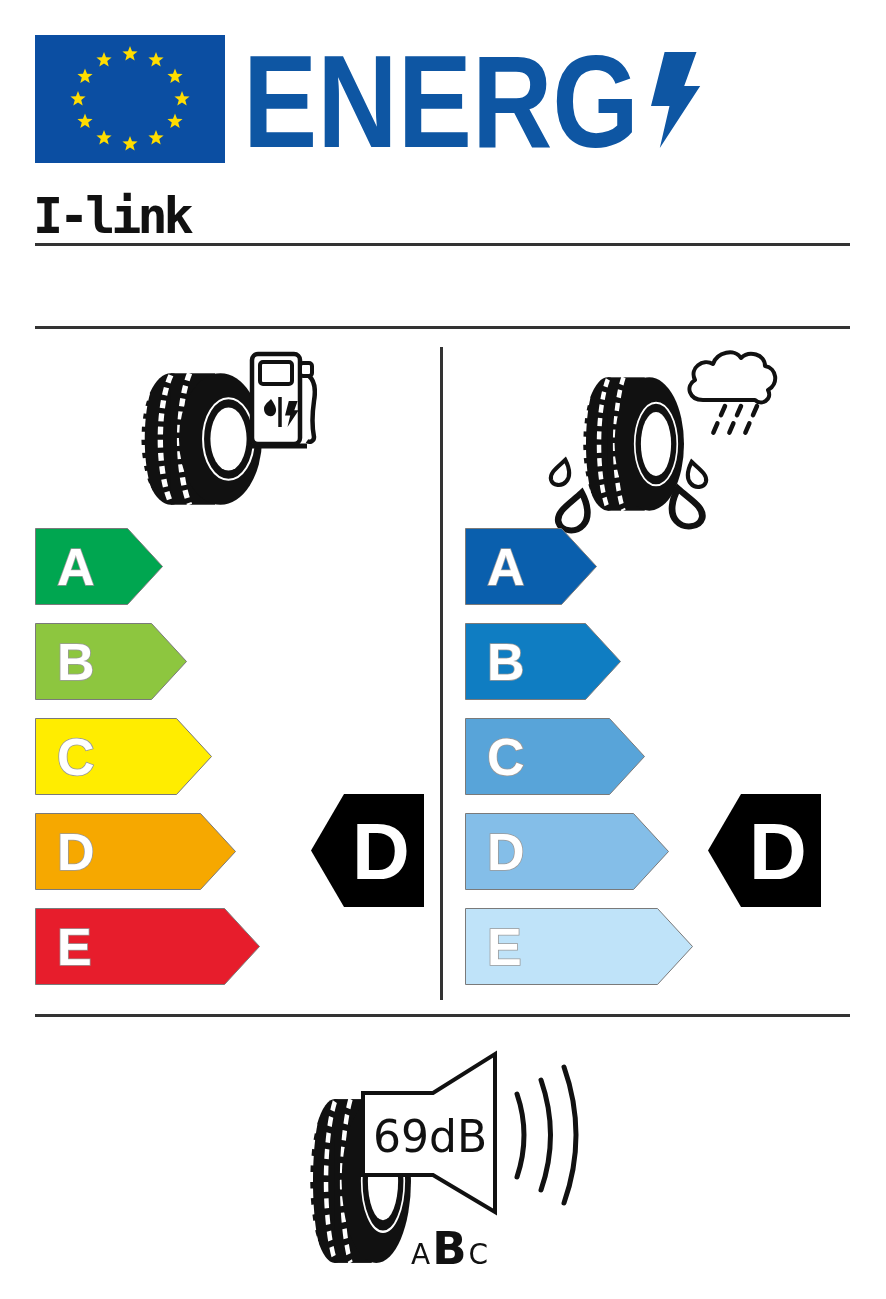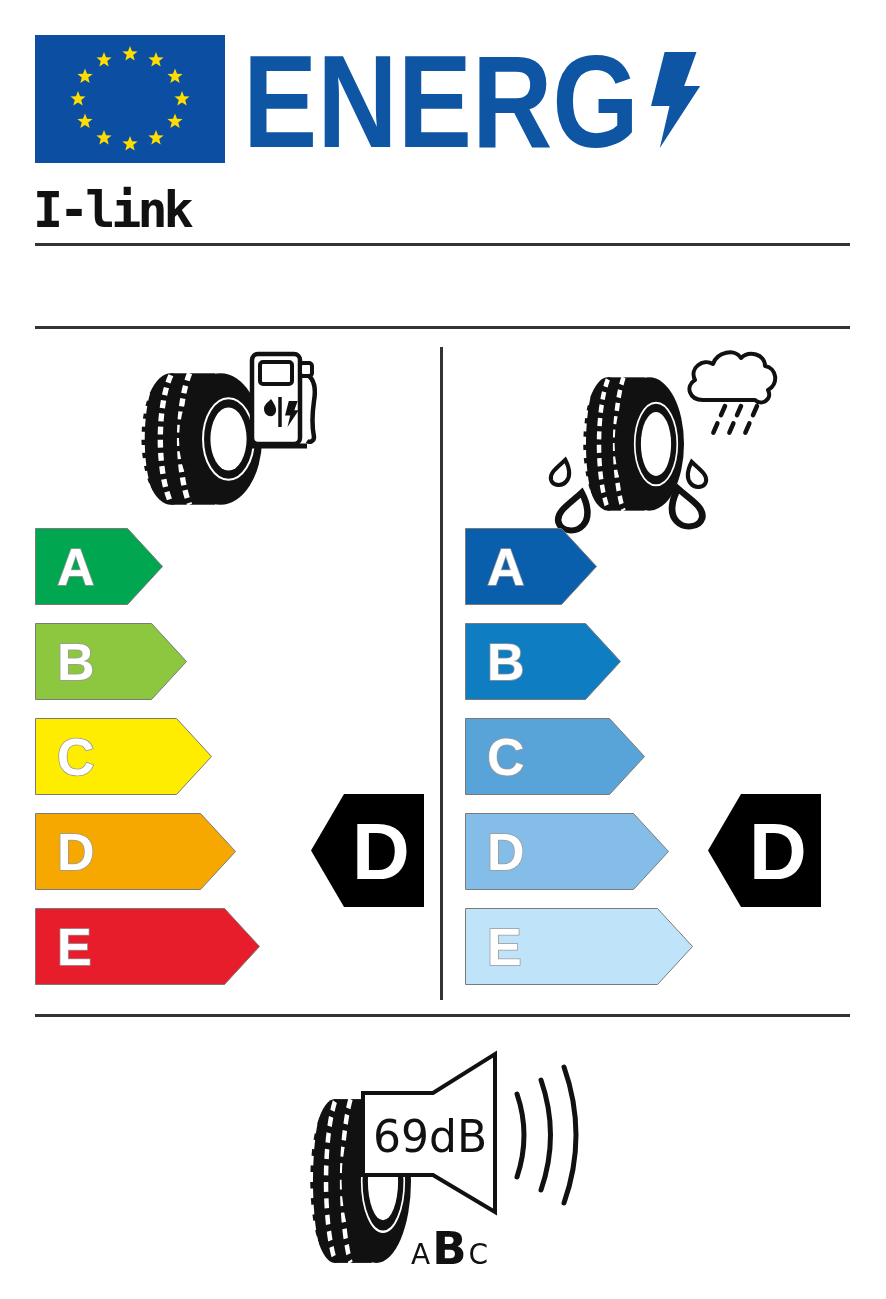--- a/index.html
+++ b/index.html
@@ -3,21 +3,21 @@
 <meta charset="utf-8">
 <style>
   html,body{margin:0;padding:0;background:#fff;}
   body{width:886px;height:1299px;position:relative;overflow:hidden;
        font-family:"DejaVu Sans","Liberation Sans",sans-serif;}
   .abs{position:absolute;}
   
   .energ-text{left:243px;top:36px;font-size:131px;line-height:1;font-weight:bold;
     color:#0e56a3;letter-spacing:0px;transform:scaleX(.85);transform-origin:left top;
     font-family:"Liberation Sans",sans-serif;white-space:nowrap;}
-  .brand{left:33px;top:185px;font-size:50px;line-height:1;font-weight:bold;color:#111;
+  .brand{left:33px;top:191px;font-size:50px;line-height:1;font-weight:bold;color:#111;
     font-family:"DejaVu Sans Mono","Liberation Mono",monospace;letter-spacing:-4px;}
   .rule{background:#333;height:3px;left:35px;width:815px;}
   .vrule{background:#333;width:3px;left:440px;top:347px;height:653px;}
   
   .noise-scale{left:411px;top:1222px;display:flex;align-items:baseline;color:#111;}
   .noise-a,.noise-c{font-size:28px;font-weight:normal;}
   .noise-b{font-size:45px;font-weight:bold;margin:0 2px;}
   svg text{font-family:"Liberation Sans","DejaVu Sans",sans-serif;}
   .arrow-letter{font-size:52px;font-weight:bold;fill:#fff;stroke:#9a9a9a;stroke-width:1.6px;paint-order:stroke;}
   .pointer-letter{font-size:80px;font-weight:bold;fill:#fff;}

